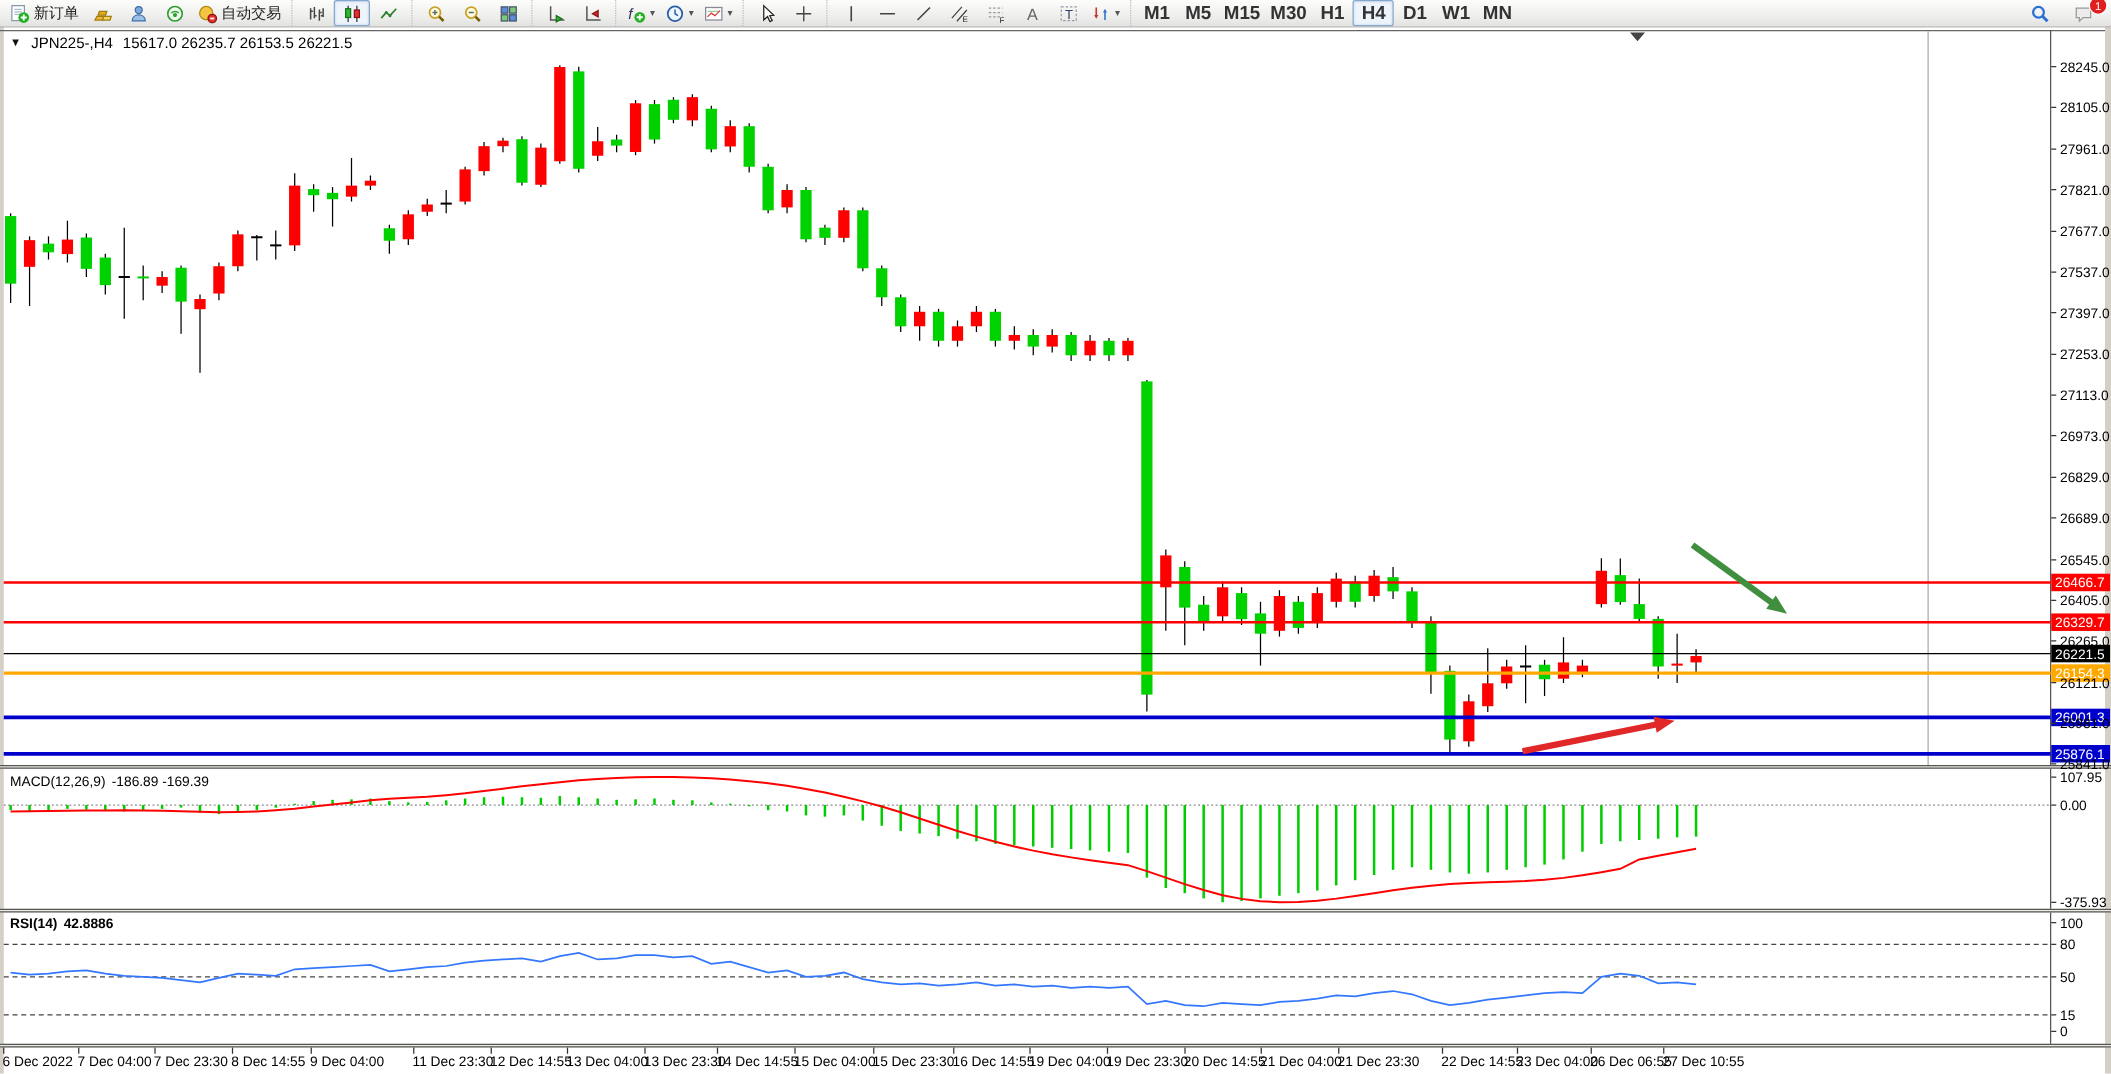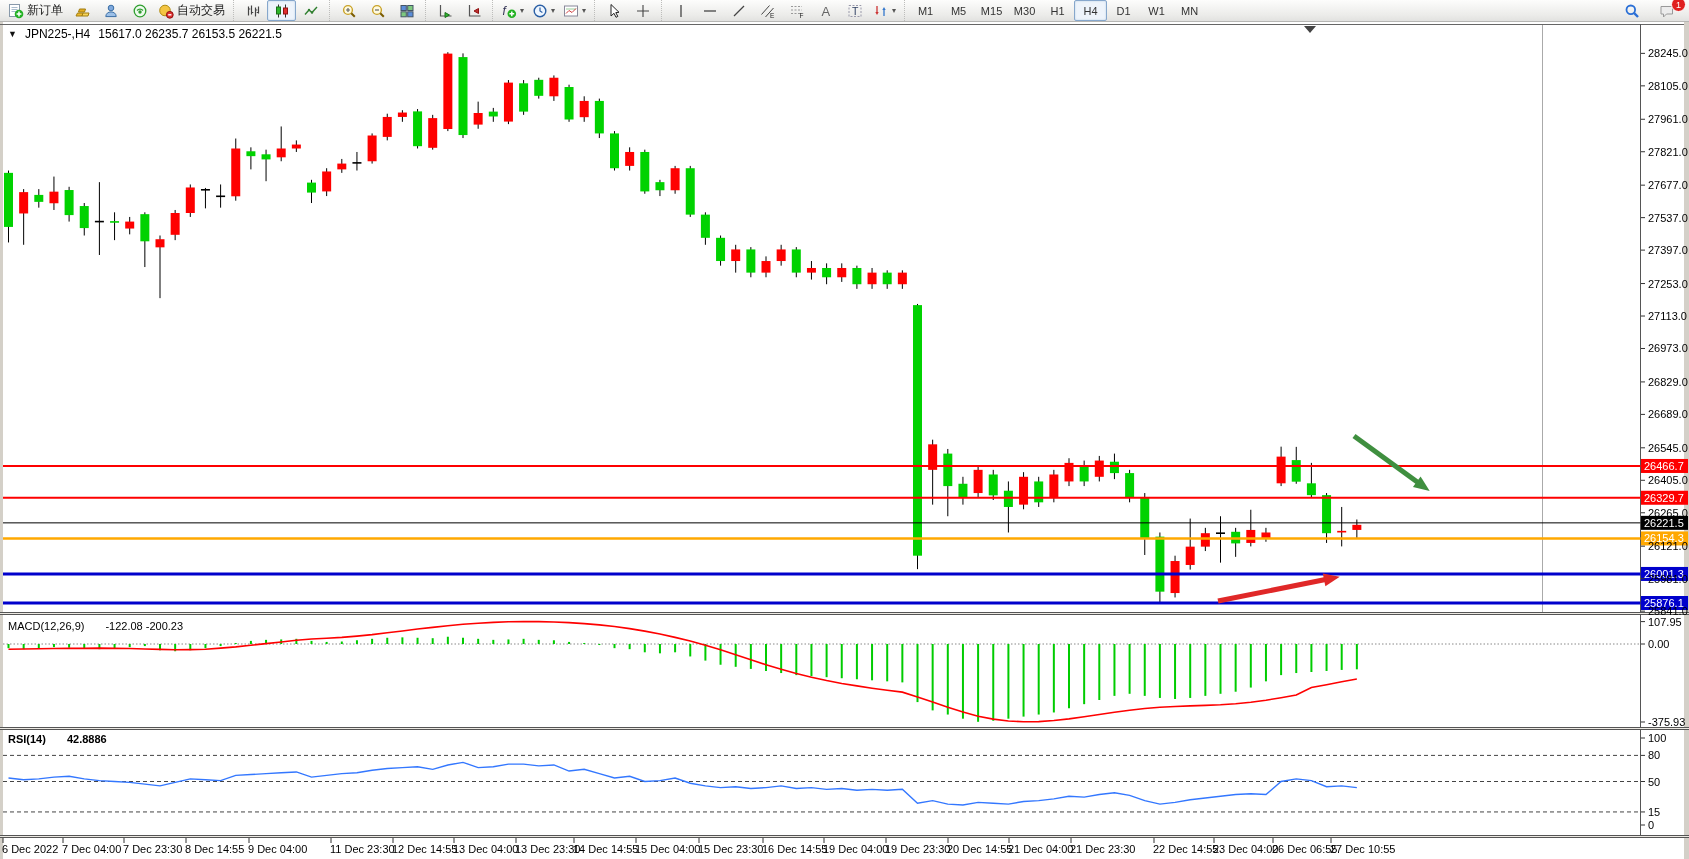--- a/index.html
+++ b/index.html
@@ -13,33 +13,33 @@
     border-bottom:1px solid #b6b6b4;display:flex;align-items:flex-start;}
   .tb-group{display:flex;align-items:center;height:21px;padding:0 4px;
     border-left:1px dotted #bdbdbb;}
   .tb-group:first-child{border-left:none;}
   .tb-btn{height:19px;min-width:21px;display:flex;align-items:center;justify-content:center;
     gap:3px;padding:0 3px;border:1px solid transparent;border-radius:2px;cursor:default;
     font-size:12px;color:#222;white-space:nowrap;}
   .tb-btn.active{background:#eef4fb;border-color:#86a7cc;box-shadow:inset 0 0 2px #b8cce0;}
   .tb-btn svg{display:block;}
   .tb-caret{font-size:8px;color:#555;line-height:1;}
-  .tf-btn{font-size:11px;color:#333;min-width:25px;justify-content:center;}
+  .tf-btn{font-size:15px;color:#333;min-width:25px;justify-content:center;font-weight:bold;}
   .tb-right{margin-left:auto;display:flex;align-items:center;padding-right:8px;gap:6px;}
   .chat-wrap{position:relative;}
   .badge{position:absolute;top:-4px;right:-6px;background:#e02020;color:#fff;
     border-radius:50%;width:13px;height:13px;font-size:9px;display:flex;
     align-items:center;justify-content:center;border:1px solid #fff;}
 
   
   .chart-title{position:absolute;top:27px;left:8px;z-index:3;font-size:12px;color:#000;
     display:flex;gap:8px;align-items:center;}
   .chart-title .menu-tri{font-size:9px;color:#111;}
   .panel-label{position:absolute;left:8px;z-index:3;font-size:11px;color:#000;}
-  .panel-label span{margin-right:21px;}
+  .panel-label span{margin-right:5px;}
   #macd-lab{top:620px;}
   #rsi-lab{top:733px;font-weight:bold;}
 </style>
 </head>
 <body>
 
 <svg id="chart-svg" width="1689" height="859" style="position:absolute;top:0;left:0;">
     <g>
       <rect x="0" y="21" width="3" height="838" fill="#d4d0c8"></rect>
       <rect x="1684" y="21" width="5" height="838" fill="#d4d0c8"></rect>
@@ -756,17 +756,17 @@
       </div>
     </div>
   </div>
 
 <div class="chart-title">
   <span class="menu-tri">▼</span>
   <span>JPN225-,H4</span>
   <span>15617.0 26235.7 26153.5 26221.5</span>
 </div>
 <div class="panel-label" id="macd-lab">
-  <span>MACD(12,26,9)</span><span>-122.08 -200.23</span>
+  <span>MACD(12,26,9)</span><span>-186.89 -169.39</span>
 </div>
 <div class="panel-label" id="rsi-lab">
   <span>RSI(14)</span><span>42.8886</span>
 </div>
 
 </body></html>

